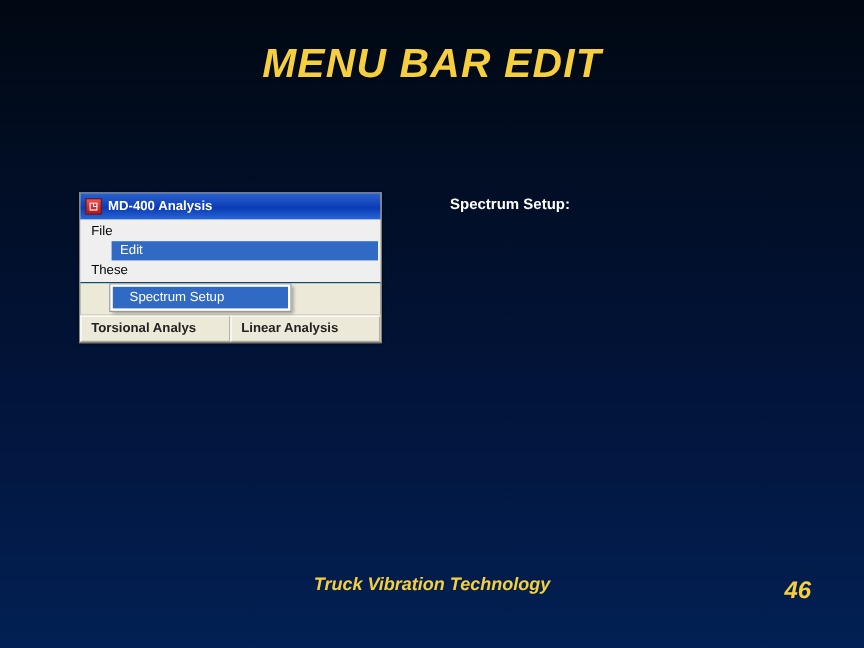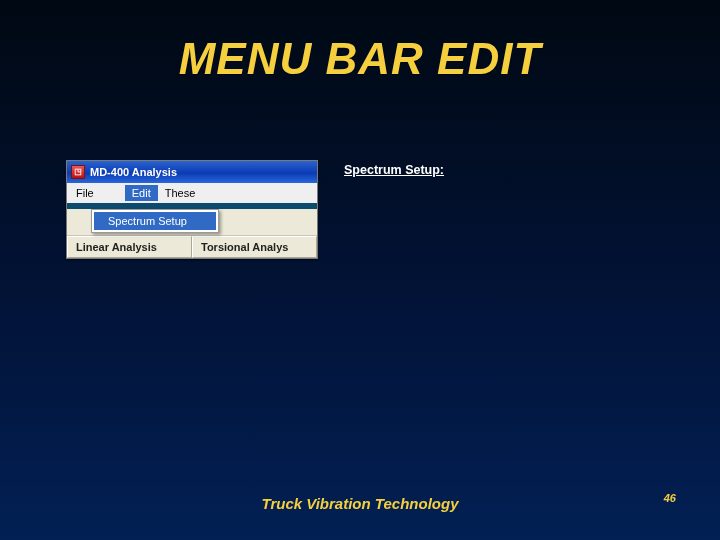--- a/index.html
+++ b/index.html
@@ -8,21 +8,21 @@
     height: 540px;
     background: linear-gradient(to bottom, #000812 0%, #02143a 60%, #022054 100%);
     font-family: Verdana, Geneva, sans-serif;
     position: relative;
     overflow: hidden;
   }
   .slide-title {
     text-align: center;
     font-family: "Trebuchet MS", "Comic Sans MS", cursive, sans-serif;
     color: #f5cf3e;
-    font-size: 44px;
+    font-size: 34px;
     font-weight: bold;
     font-style: italic;
     letter-spacing: 1px;
     padding-top: 34px;
     text-shadow: 0 1px 0 rgba(0,0,0,0.4);
   }
   .content-row {
     display: flex;
     align-items: flex-start;
     position: absolute;
@@ -59,35 +59,36 @@
     line-height: 12px;
     text-align: center;
     color: #fff;
   }
   .menubar {
     background: #efefef;
     display: flex;
     font-size: 11px;
     padding: 2px 2px;
     gap: 0;
-    border-bottom: 6px solid #0c4a6e;
+    border-bottom: 1px solid #0c4a6e;
+    flex-direction: column;
   }
   .menubar span {
     padding: 2px 7px;
     cursor: default;
   }
   .menubar .selected {
     background: #316ac5;
     color: #ffffff;
     margin-left: 24px;
   }
   .dropdown {
     position: relative;
     margin-left: 24px;
-    width: 128px;
+    width: 152px;
     background: #ffffff;
     border: 1px solid #999999;
     box-shadow: 2px 2px 3px rgba(0,0,0,0.35);
     font-size: 11px;
     padding: 2px;
   }
   .dropdown-item {
     background: #316ac5;
     color: #ffffff;
     padding: 3px 14px;
@@ -114,45 +115,45 @@
   
   .desc {
     color: #ffffff;
     font-size: 12.5px;
     line-height: 1.35;
     max-width: 300px;
     padding-top: 2px;
   }
   .desc-heading {
     font-weight: bold;
-    text-decoration: underline;
     display: block;
     margin-bottom: 1px;
+    margin-left: 31px;
   }
   
   .footer {
     position: absolute;
-    bottom: 28px;
+    bottom: 44px;
     left: 0;
     right: 0;
     display: flex;
     justify-content: center;
     color: #f5cf3e;
     font-family: "Trebuchet MS", "Comic Sans MS", cursive, sans-serif;
     font-size: 15px;
     font-style: italic;
     font-weight: bold;
   }
   .page-num {
     position: absolute;
     bottom: 36px;
     right: 44px;
     color: #f5cf3e;
     font-family: "Trebuchet MS", "Comic Sans MS", cursive, sans-serif;
-    font-size: 11px;
+    font-size: 20px;
     font-style: italic;
     font-weight: bold;
   }
 </style>
 </head>
 <body>
 
 <h1 class="slide-title">MENU BAR EDIT</h1>
 
 <div class="content-row">
@@ -164,22 +165,22 @@
     </div>
     <div class="menubar">
       <span>File</span>
       <span class="selected">Edit</span>
       <span>These</span>
     </div>
     <div class="dropdown">
       <div class="dropdown-item">Spectrum Setup</div>
     </div>
     <div class="toolbar">
+      <div class="toolbar-btn">Torsional Analys</div>
       <div class="toolbar-btn">Linear Analysis</div>
-      <div class="toolbar-btn">Torsional Analys</div>
     </div>
   </div>
 
   <div class="desc">
     <span class="desc-heading">Spectrum Setup:</span>
   </div>
 
 </div>
 
 <div class="footer">Truck Vibration Technology</div>

